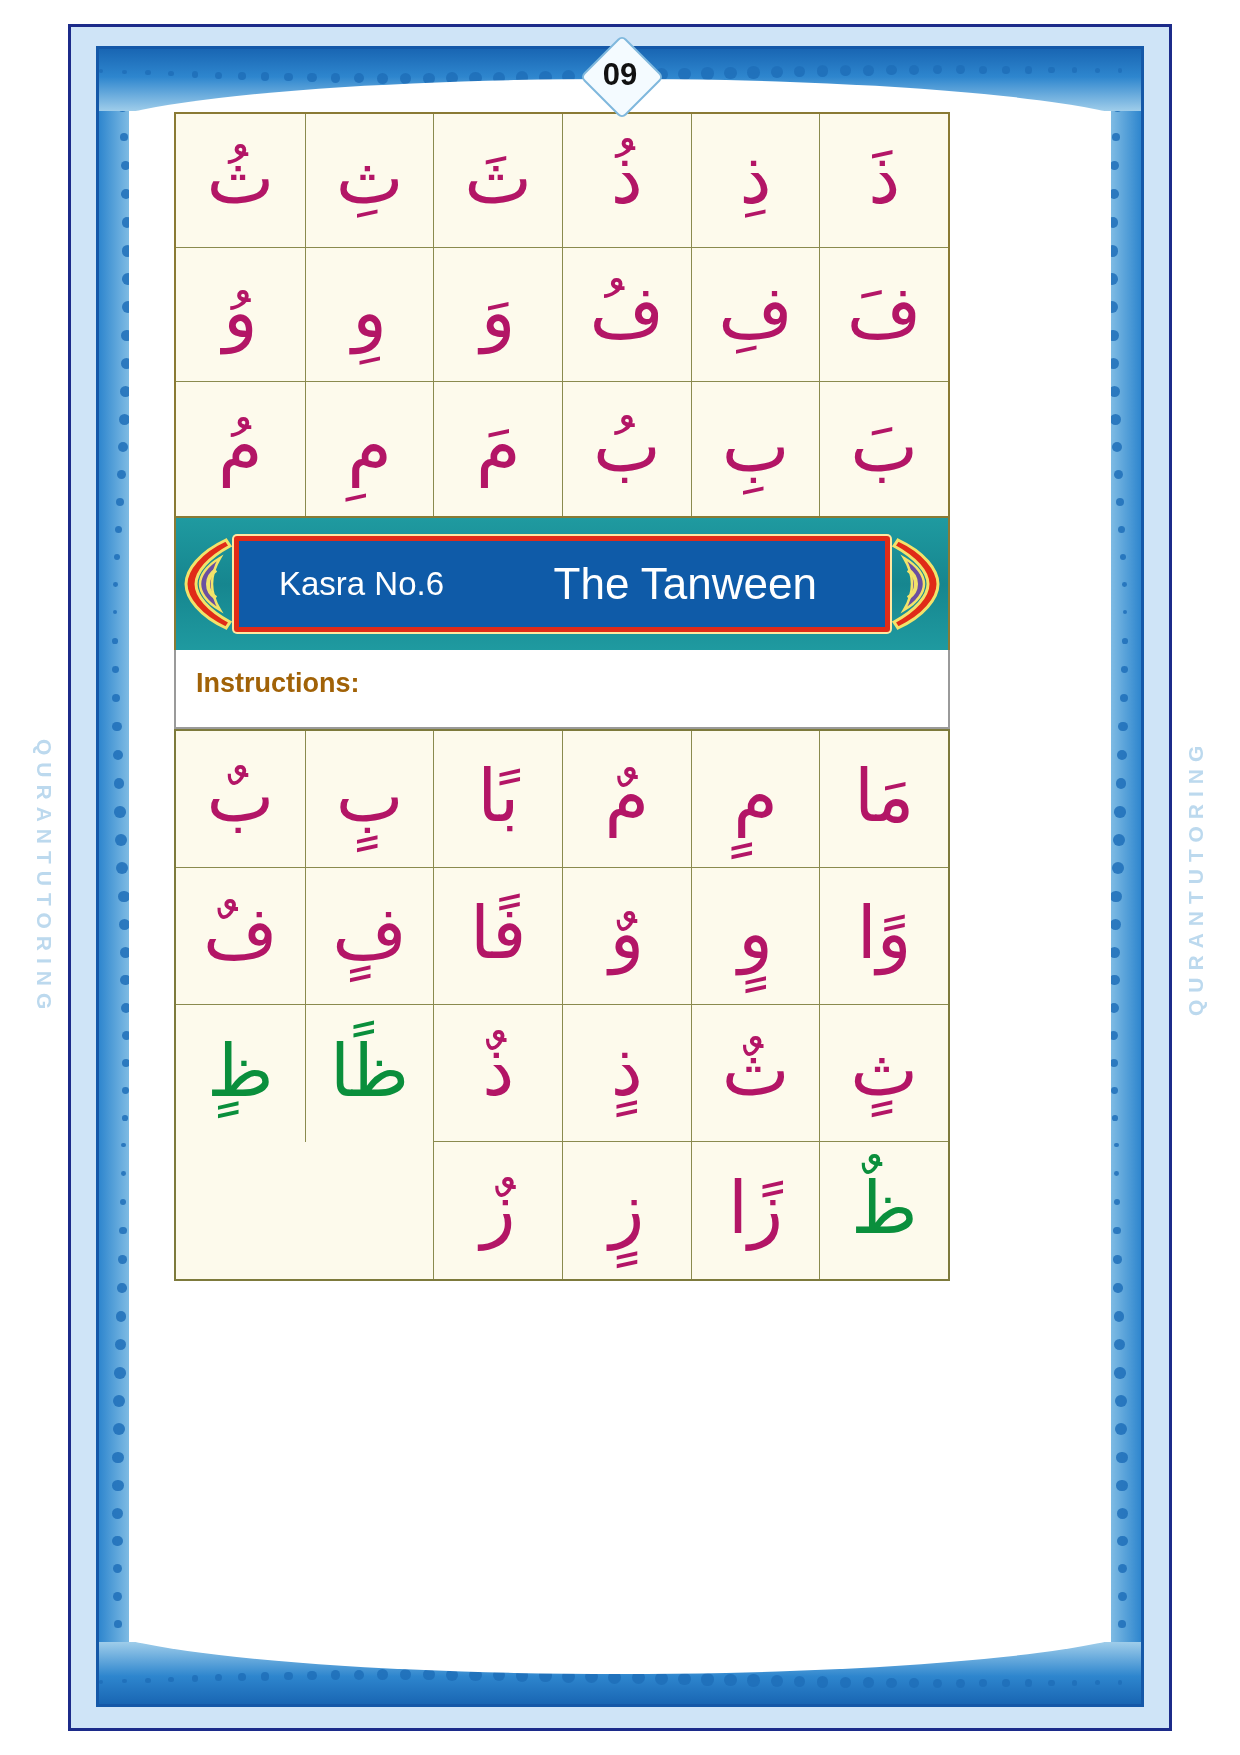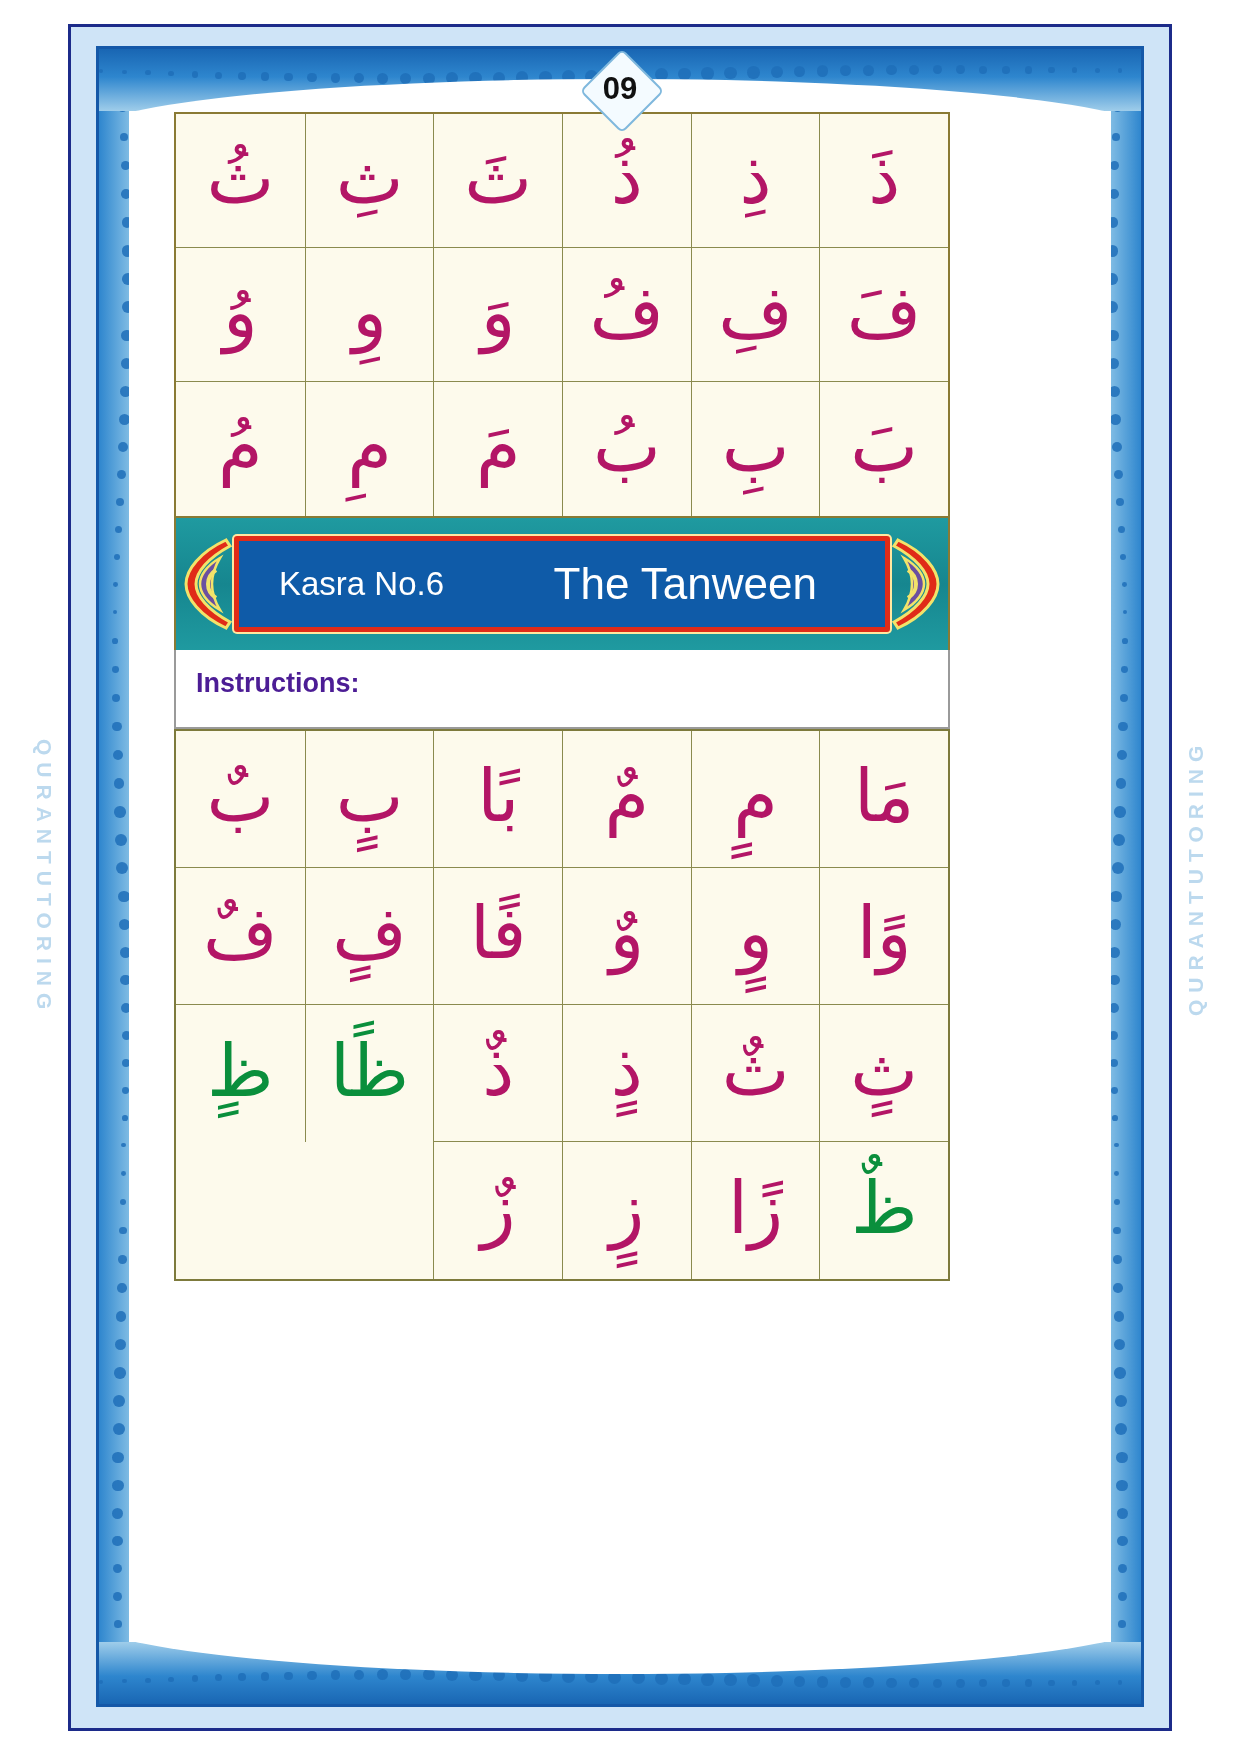--- a/index.html
+++ b/index.html
@@ -80,21 +80,21 @@
     writing-mode:vertical-rl;
     white-space:nowrap;
     user-select:none;
   }
   .watermark.wl{left:24px;}
   .watermark.wr{right:24px;transform:rotate(180deg);}
 
   
   .pagenum{
     position:absolute;
-    left:50%;top:58px;
+    left:50%;top:44px;
     transform:translateX(-50%) ;
     width:86px;height:62px;
     z-index:30;
   }
   .pagenum .dia{
     position:absolute;left:50%;top:50%;
     width:56px;height:56px;
     margin:-28px 0 0 -28px;
     background:#f4fbff;
     border:2px solid #7fb8dd;
@@ -197,21 +197,21 @@
 
   
   .instructions{
     background:#ffffff;
     border:2px solid #9a9a9a;
     border-top:none;
     box-sizing:border-box;
     padding:18px 20px 22px 20px;
   }
   .instr-head{
-    color:#4c1d95;
+    color:#a16207;
     font-size:27px;
     font-weight:bold;
     margin:0 0 6px 0;
   }
   .instr-body{
     font-size:26px;
     color:#1a1a1a;
     line-height:1.42;
     text-align:justify;
     text-indent:66px;

